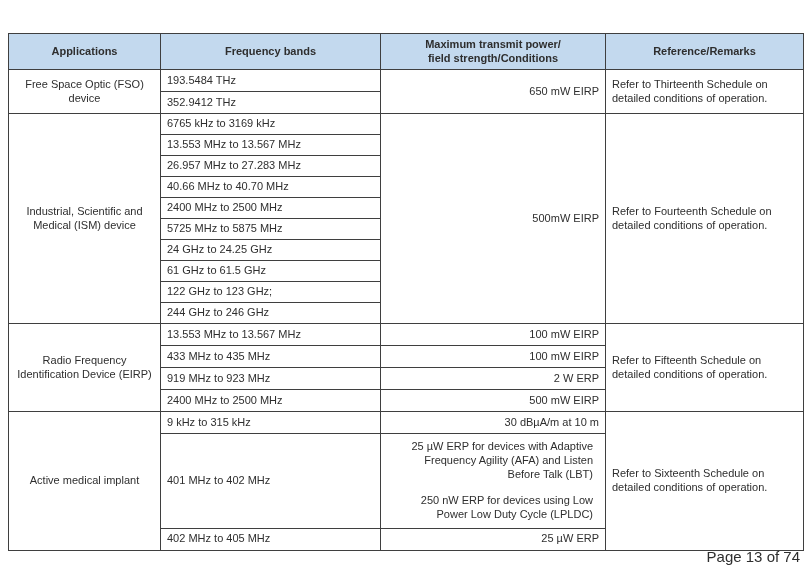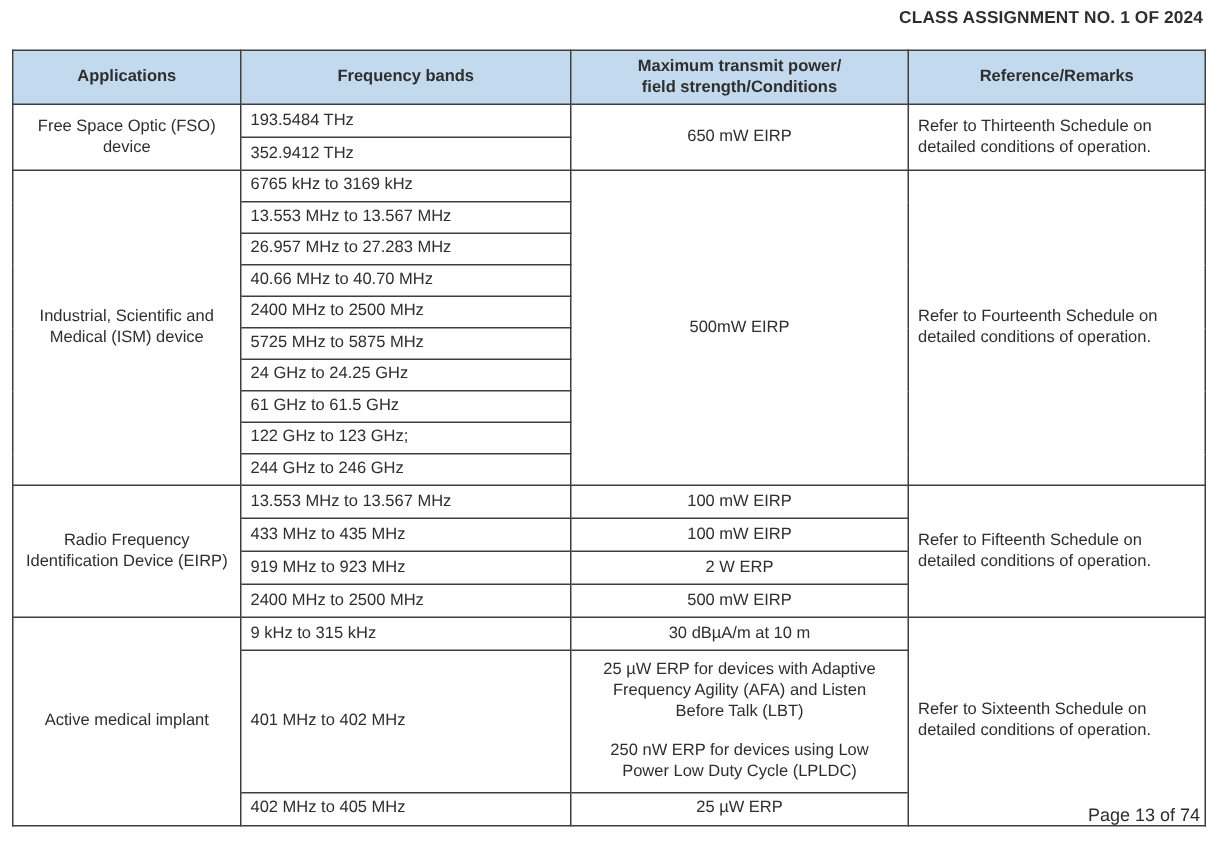--- a/index.html
+++ b/index.html
@@ -20,23 +20,23 @@
     position: absolute;
     top: 6px;
     right: 9px;
     font-size: 11.5px;
     font-weight: bold;
     letter-spacing: 0.1px;
     color: #2e2e2e;
   }
   .doc-footer {
     position: absolute;
-    top: 536px;
+    top: 548px;
     right: 11px;
-    font-size: 12px;
+    font-size: 15px;
     color: #2e2e2e;
   }
   table.freq-table {
     position: absolute;
     left: 8px;
     top: 33px;
     width: 795px;
     border-collapse: collapse;
     table-layout: fixed;
     font-size: 11px;
@@ -62,37 +62,36 @@
   }
   td.app {
     text-align: center;
     padding: 2px 8px;
   }
   td.band {
     text-align: left;
     height: 17px;
   }
   td.power {
-    text-align: center;
+    text-align: right;
   }
   td.remarks {
     text-align: left;
     padding: 2px 7px;
   }
   tr.std-row td.band { height: 17px; margin-top: 44px; }
   tr.ism-row td.band { height: 16px; }
   .power-para { margin: 4px 6px; }
   .power-para + .power-para { margin-top: 13px; }
 </style>
 </head>
 <body>
 
 <div class="page">
 
-  <div class="doc-header">CLASS ASSIGNMENT NO. 1 OF 2024</div>
 
   <table class="freq-table">
     <colgroup>
       <col class="c-app">
         <col class="c-band">
         <col class="c-power">
         <col class="c-ref">
     </colgroup>
     <thead>
       <tr>

